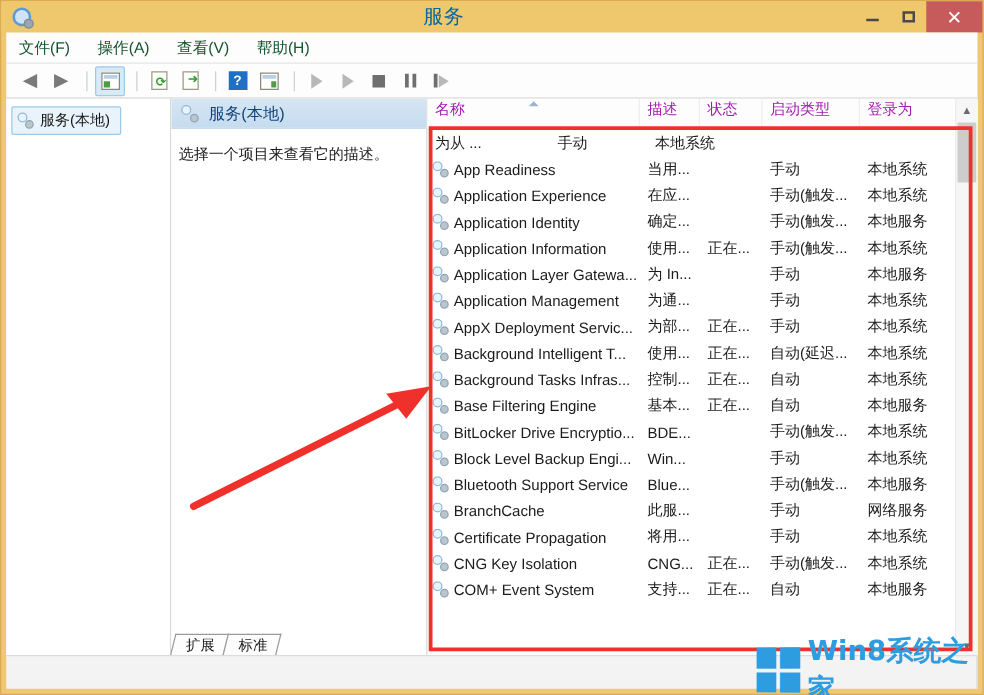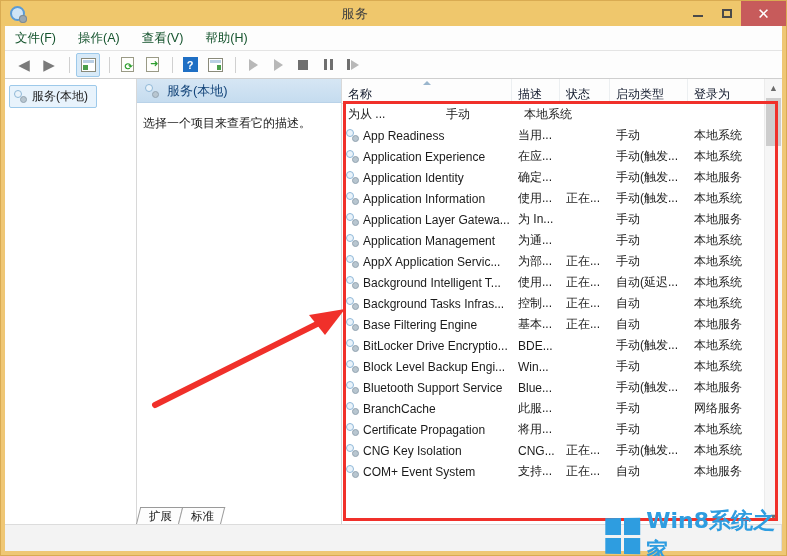--- a/index.html
+++ b/index.html
@@ -28,21 +28,21 @@
     position:absolute;left:1px;top:1px;width:11px;height:11px;
     border:2px solid #5b9bd5;border-radius:50%;
     background:#cfe4f6;
   }
   .title-icon .gear{
     position:absolute;right:0px;bottom:0px;width:8px;height:8px;
     background:#9aa7b0;border-radius:50%;
     box-shadow:0 0 0 1px #7e8b95 inset;
   }
   .title-text{
-    flex:1;text-align:center;font-size:13px;color:#404040;
+    flex:1;text-align:center;font-size:16px;color:#0369a1;
     letter-spacing:.5px;
   }
   .win-buttons{display:flex;height:25px;flex:none;}
   .win-btn{
     width:29px;height:25px;display:flex;align-items:center;justify-content:center;
     color:#4a4a4a;font-size:12px;
   }
   .win-btn.min span{display:block;width:10px;height:2px;background:#4a4a4a;margin-top:5px;}
   .win-btn.max span{display:block;width:10px;height:9px;border:2px solid #4a4a4a;box-sizing:border-box;}
   .win-btn.close{background:#c75b5b;width:45px;color:#fff;font-size:15px;}
@@ -137,21 +137,21 @@
   .list-wrap{
     position:absolute;left:204px;top:0;right:0;bottom:0;
     background:#fff;border-left:1px solid #d8d8d8;
     display:flex;flex-direction:column;
   }
   .list-head{
     height:24px;flex:none;display:flex;background:#fdfdfd;
     border-bottom:1px solid #e0e0e0;position:relative;
   }
   .lh{
-    font-size:12px;color:#0f172a;display:flex;align-items:flex-end;
+    font-size:12px;color:#a21caf;display:flex;align-items:flex-start;
     padding-left:6px;box-sizing:border-box;border-right:1px solid #eceff1;
     position:relative;white-space:nowrap;
   }
   .lh .sortarrow{
     position:absolute;left:50%;top:2px;margin-left:-4px;
     width:0;height:0;border-left:4px solid transparent;border-right:4px solid transparent;
     border-bottom:4px solid #9ab6cd;
   }
   .c-name{width:170px;}
   .c-desc{width:48px;}
@@ -422,21 +422,21 @@
               <div class="cell state"></div>
               <div class="cell start">手动</div>
               <div class="cell logon">本地系统</div>
             </div>
             <div class="row">
               <div class="cell name">
                 <span class="svc-ico">
                   <i class="r"></i>
                   <i class="g"></i>
                 </span>
-                <span>AppX Application Servic...</span>
+                <span>AppX Deployment Servic...</span>
               </div>
               <div class="cell desc">为部...</div>
               <div class="cell state">正在...</div>
               <div class="cell start">手动</div>
               <div class="cell logon">本地系统</div>
             </div>
             <div class="row">
               <div class="cell name">
                 <span class="svc-ico">
                   <i class="r"></i>

